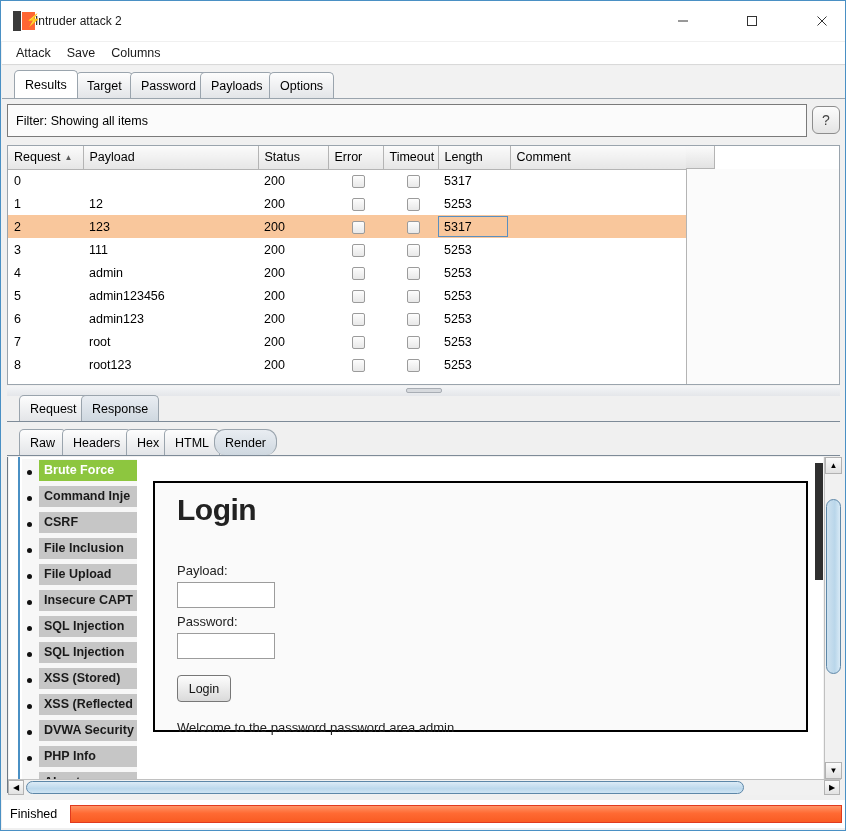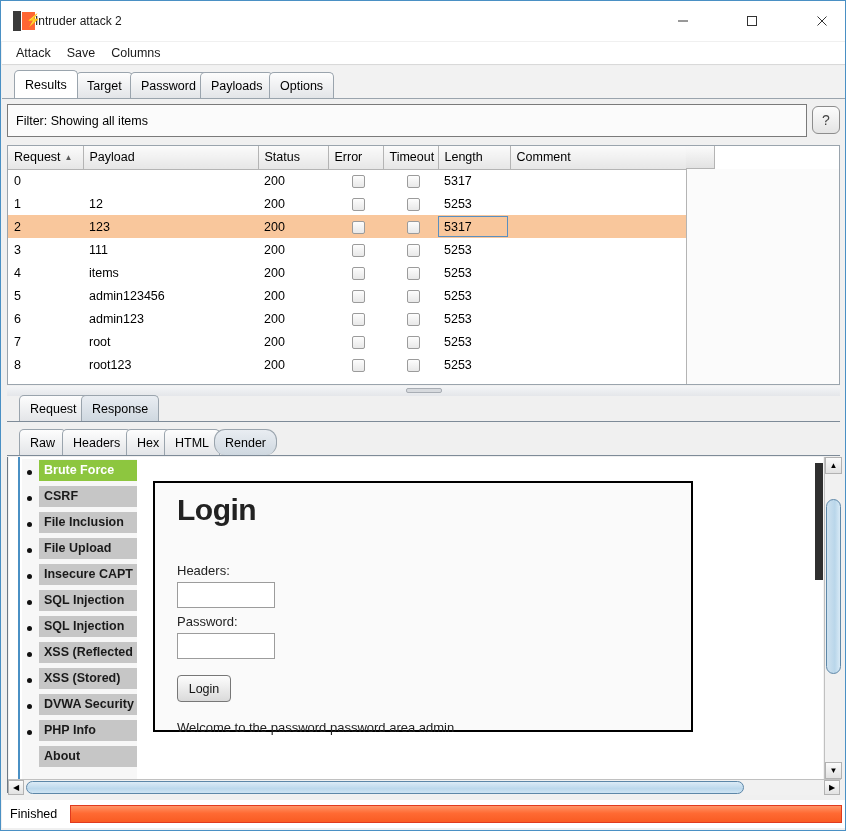--- a/index.html
+++ b/index.html
@@ -180,21 +180,21 @@
   .mi .btn {
     position:absolute; left:17px; top:1px; height:21px; width:98px;
     background:#c6c6c6;
     font-weight:bold; font-size:12.5px; color:#1a1a1a;
     line-height:21px; padding-left:5px;
     white-space:nowrap; overflow:hidden;
   }
   .mi.active .btn { background:#8dc63f; color:#ffffff; }
 
   #login-box {
-    position:absolute; left:144px; top:24px; width:540px; height:251px;
+    position:absolute; left:144px; top:24px; width:655px; height:251px;
     background:#fafafa; border:2px solid #000;
   }
   #login-title { position:absolute; left:22px; top:10px; font-size:30px; font-weight:bold; color:#222; letter-spacing:-0.5px; }
   .lbl { position:absolute; font-size:13px; color:#222; }
   .fld {
     position:absolute; width:98px; height:26px;
     background:#ffffff; border:1px solid #9c9c9c;
   }
   #login-submit {
     position:absolute; left:22px; top:192px; width:54px; height:27px;
@@ -365,21 +365,21 @@
             <td>3</td>
             <td>111</td>
             <td>200</td>
             <td class="center"><span class="cellcheck"></span></td>
             <td class="center"><span class="cellcheck"></span></td>
             <td>5253</td>
             <td></td>
           </tr>
           <tr>
             <td>4</td>
-            <td>items</td>
+            <td>admin</td>
             <td>200</td>
             <td class="center"><span class="cellcheck"></span></td>
             <td class="center"><span class="cellcheck"></span></td>
             <td>5253</td>
             <td></td>
           </tr>
           <tr>
             <td>5</td>
             <td>admin123456</td>
             <td>200</td>
@@ -439,20 +439,24 @@
   <div id="render-area">
     <div id="render-page">
       <div id="dvwa-left-rule"></div>
       <div id="dvwa-menu">
           <div class="mi active">
             <span class="bullet"></span>
             <span class="btn">Brute Force</span>
           </div>
           <div class="mi">
             <span class="bullet"></span>
+            <span class="btn">Command Inje</span>
+          </div>
+          <div class="mi">
+            <span class="bullet"></span>
             <span class="btn">CSRF</span>
           </div>
           <div class="mi">
             <span class="bullet"></span>
             <span class="btn">File Inclusion</span>
           </div>
           <div class="mi">
             <span class="bullet"></span>
             <span class="btn">File Upload</span>
           </div>
@@ -463,42 +467,42 @@
           <div class="mi">
             <span class="bullet"></span>
             <span class="btn">SQL Injection</span>
           </div>
           <div class="mi">
             <span class="bullet"></span>
             <span class="btn">SQL Injection </span>
           </div>
           <div class="mi">
             <span class="bullet"></span>
+            <span class="btn">XSS (Stored)</span>
+          </div>
+          <div class="mi">
+            <span class="bullet"></span>
             <span class="btn">XSS (Reflected</span>
-          </div>
-          <div class="mi">
-            <span class="bullet"></span>
-            <span class="btn">XSS (Stored)</span>
           </div>
           <div class="mi">
             <span class="bullet"></span>
             <span class="btn">DVWA Security</span>
           </div>
           <div class="mi">
             <span class="bullet"></span>
             <span class="btn">PHP Info</span>
           </div>
           <div class="mi">
             <span class="btn">About</span>
           </div>
         </div>
 
       <div id="login-box">
         <div id="login-title">Login</div>
-        <div class="lbl" style="left:22px; top:80px;">Headers:</div>
+        <div class="lbl" style="left:22px; top:80px;">Payload:</div>
         <div class="fld" style="left:22px; top:99px;"></div>
         <div class="lbl" style="left:22px; top:131px;">Password:</div>
         <div class="fld" style="left:22px; top:150px;"></div>
         <div id="login-submit">Login</div>
         <div id="welcome-msg">Welcome to the password password area admin</div>
       </div>
 
       <div id="dark-strip"></div>
     </div>
 

